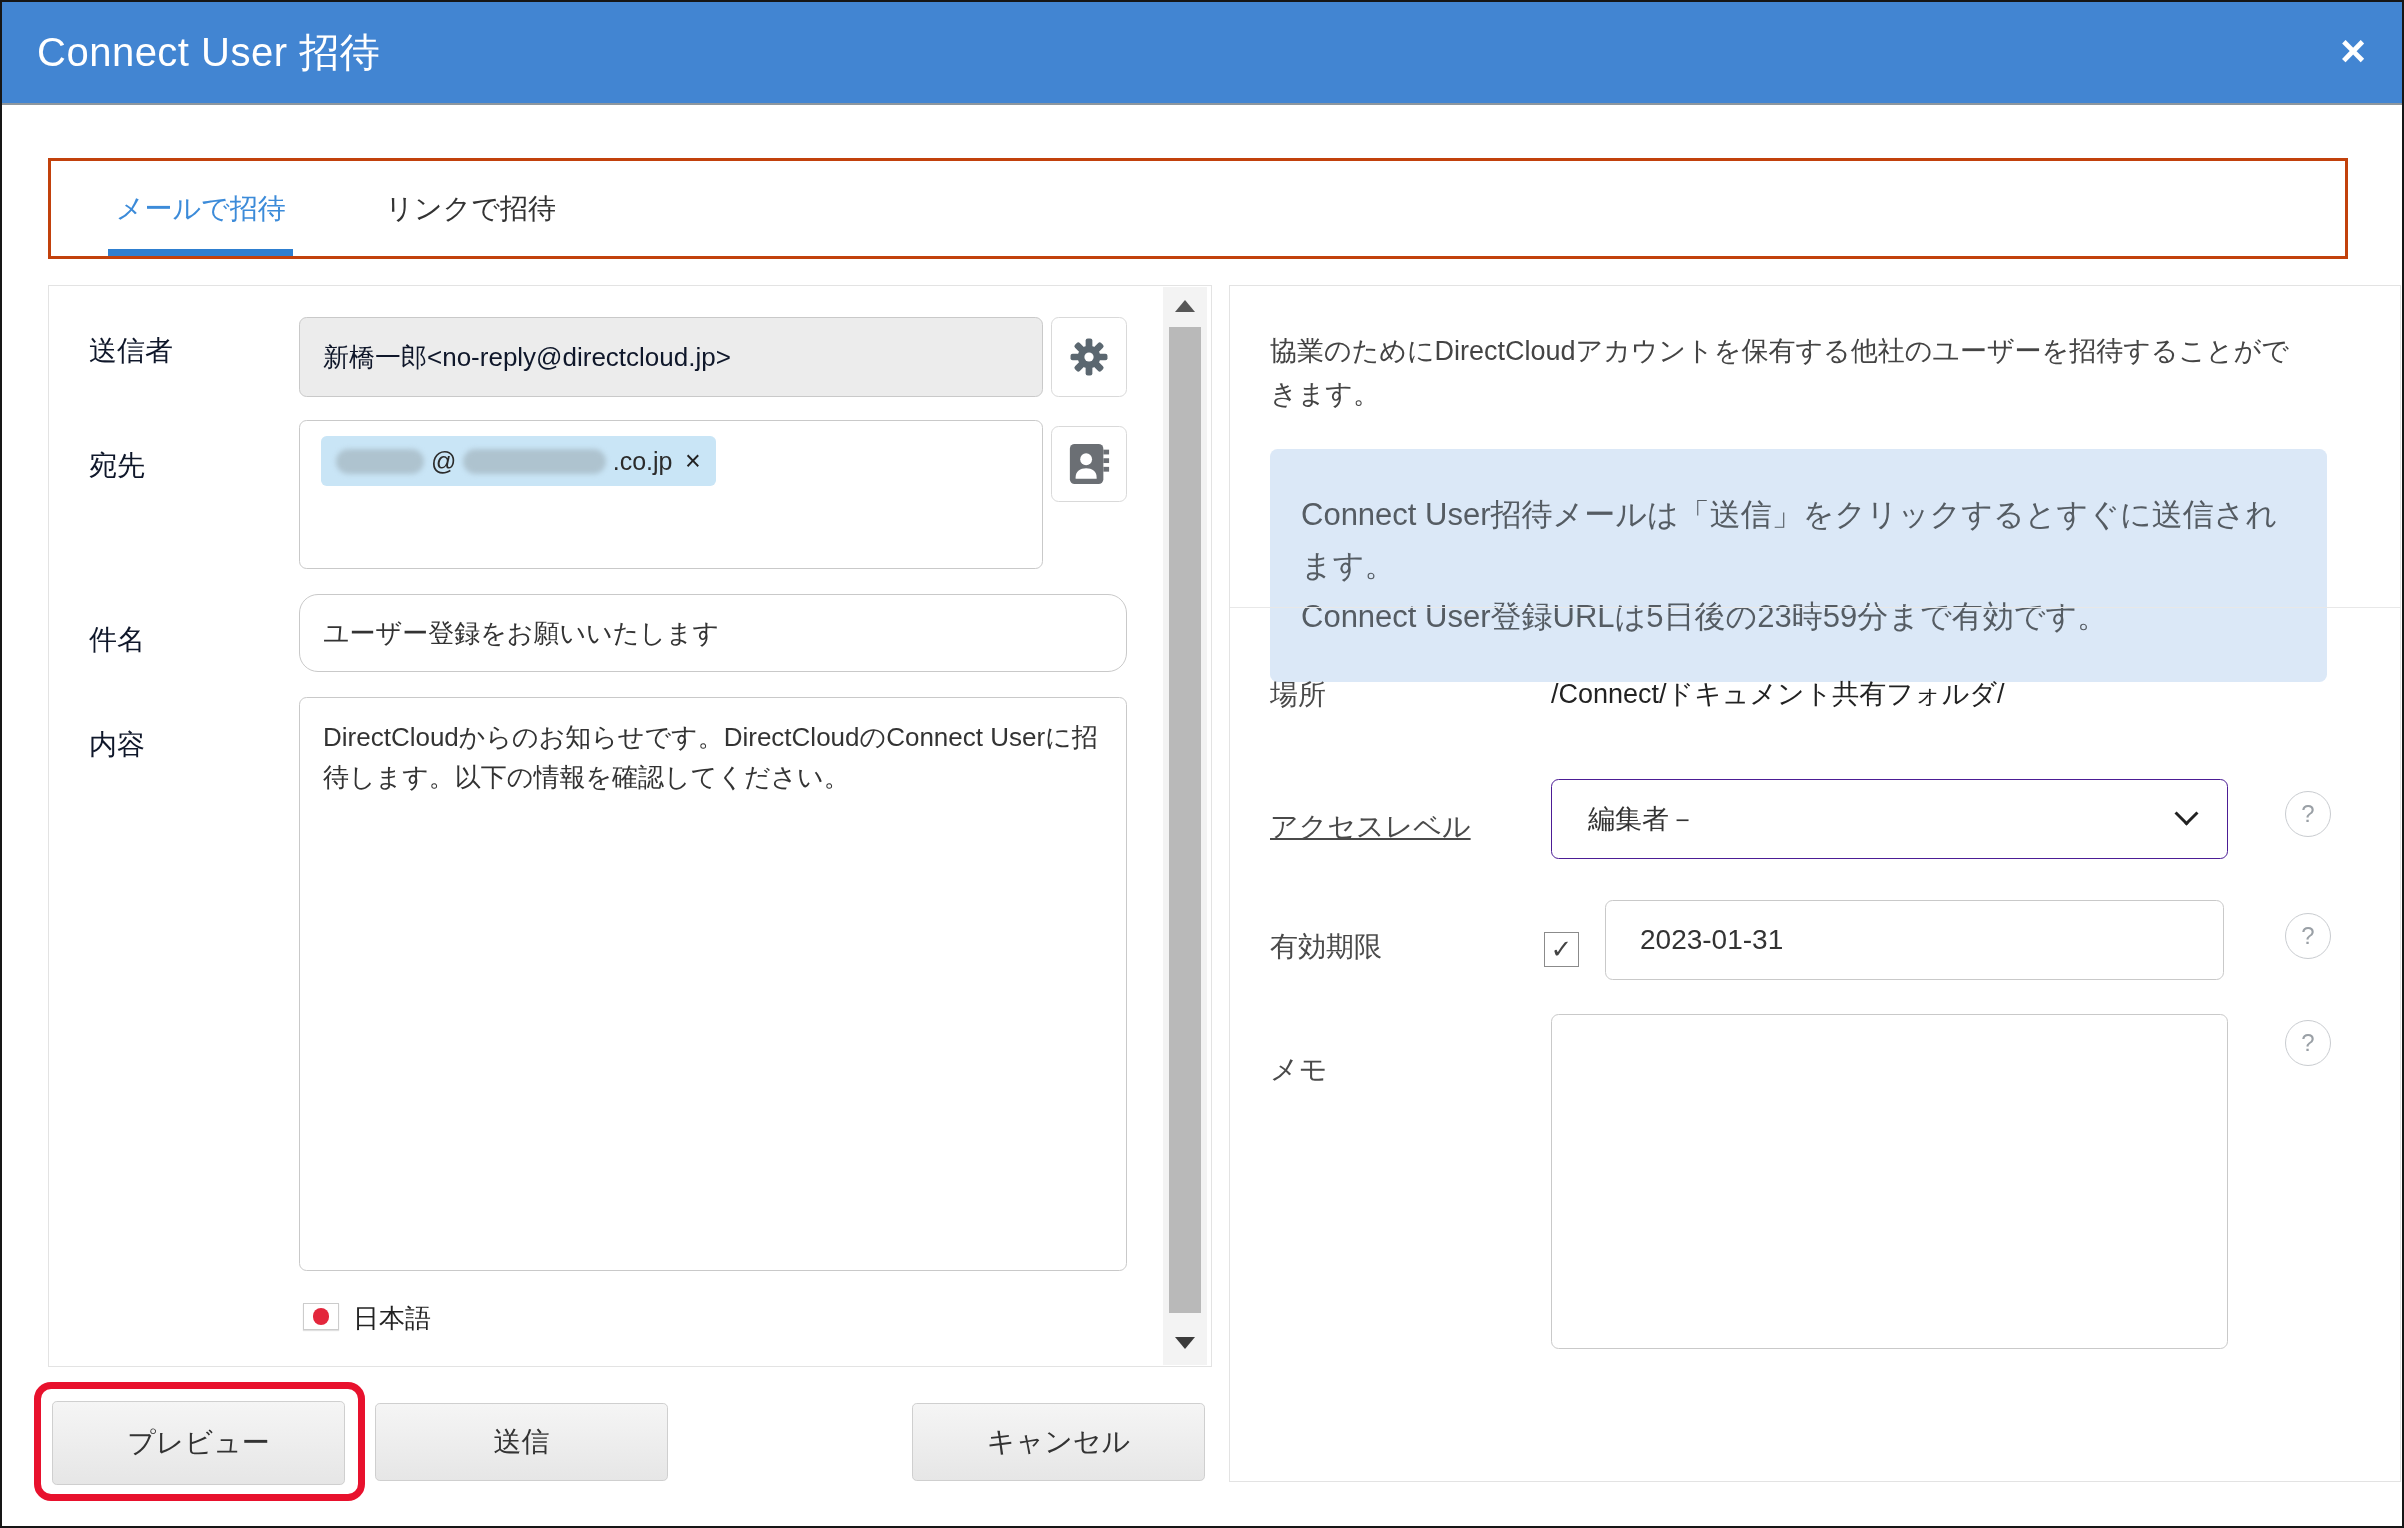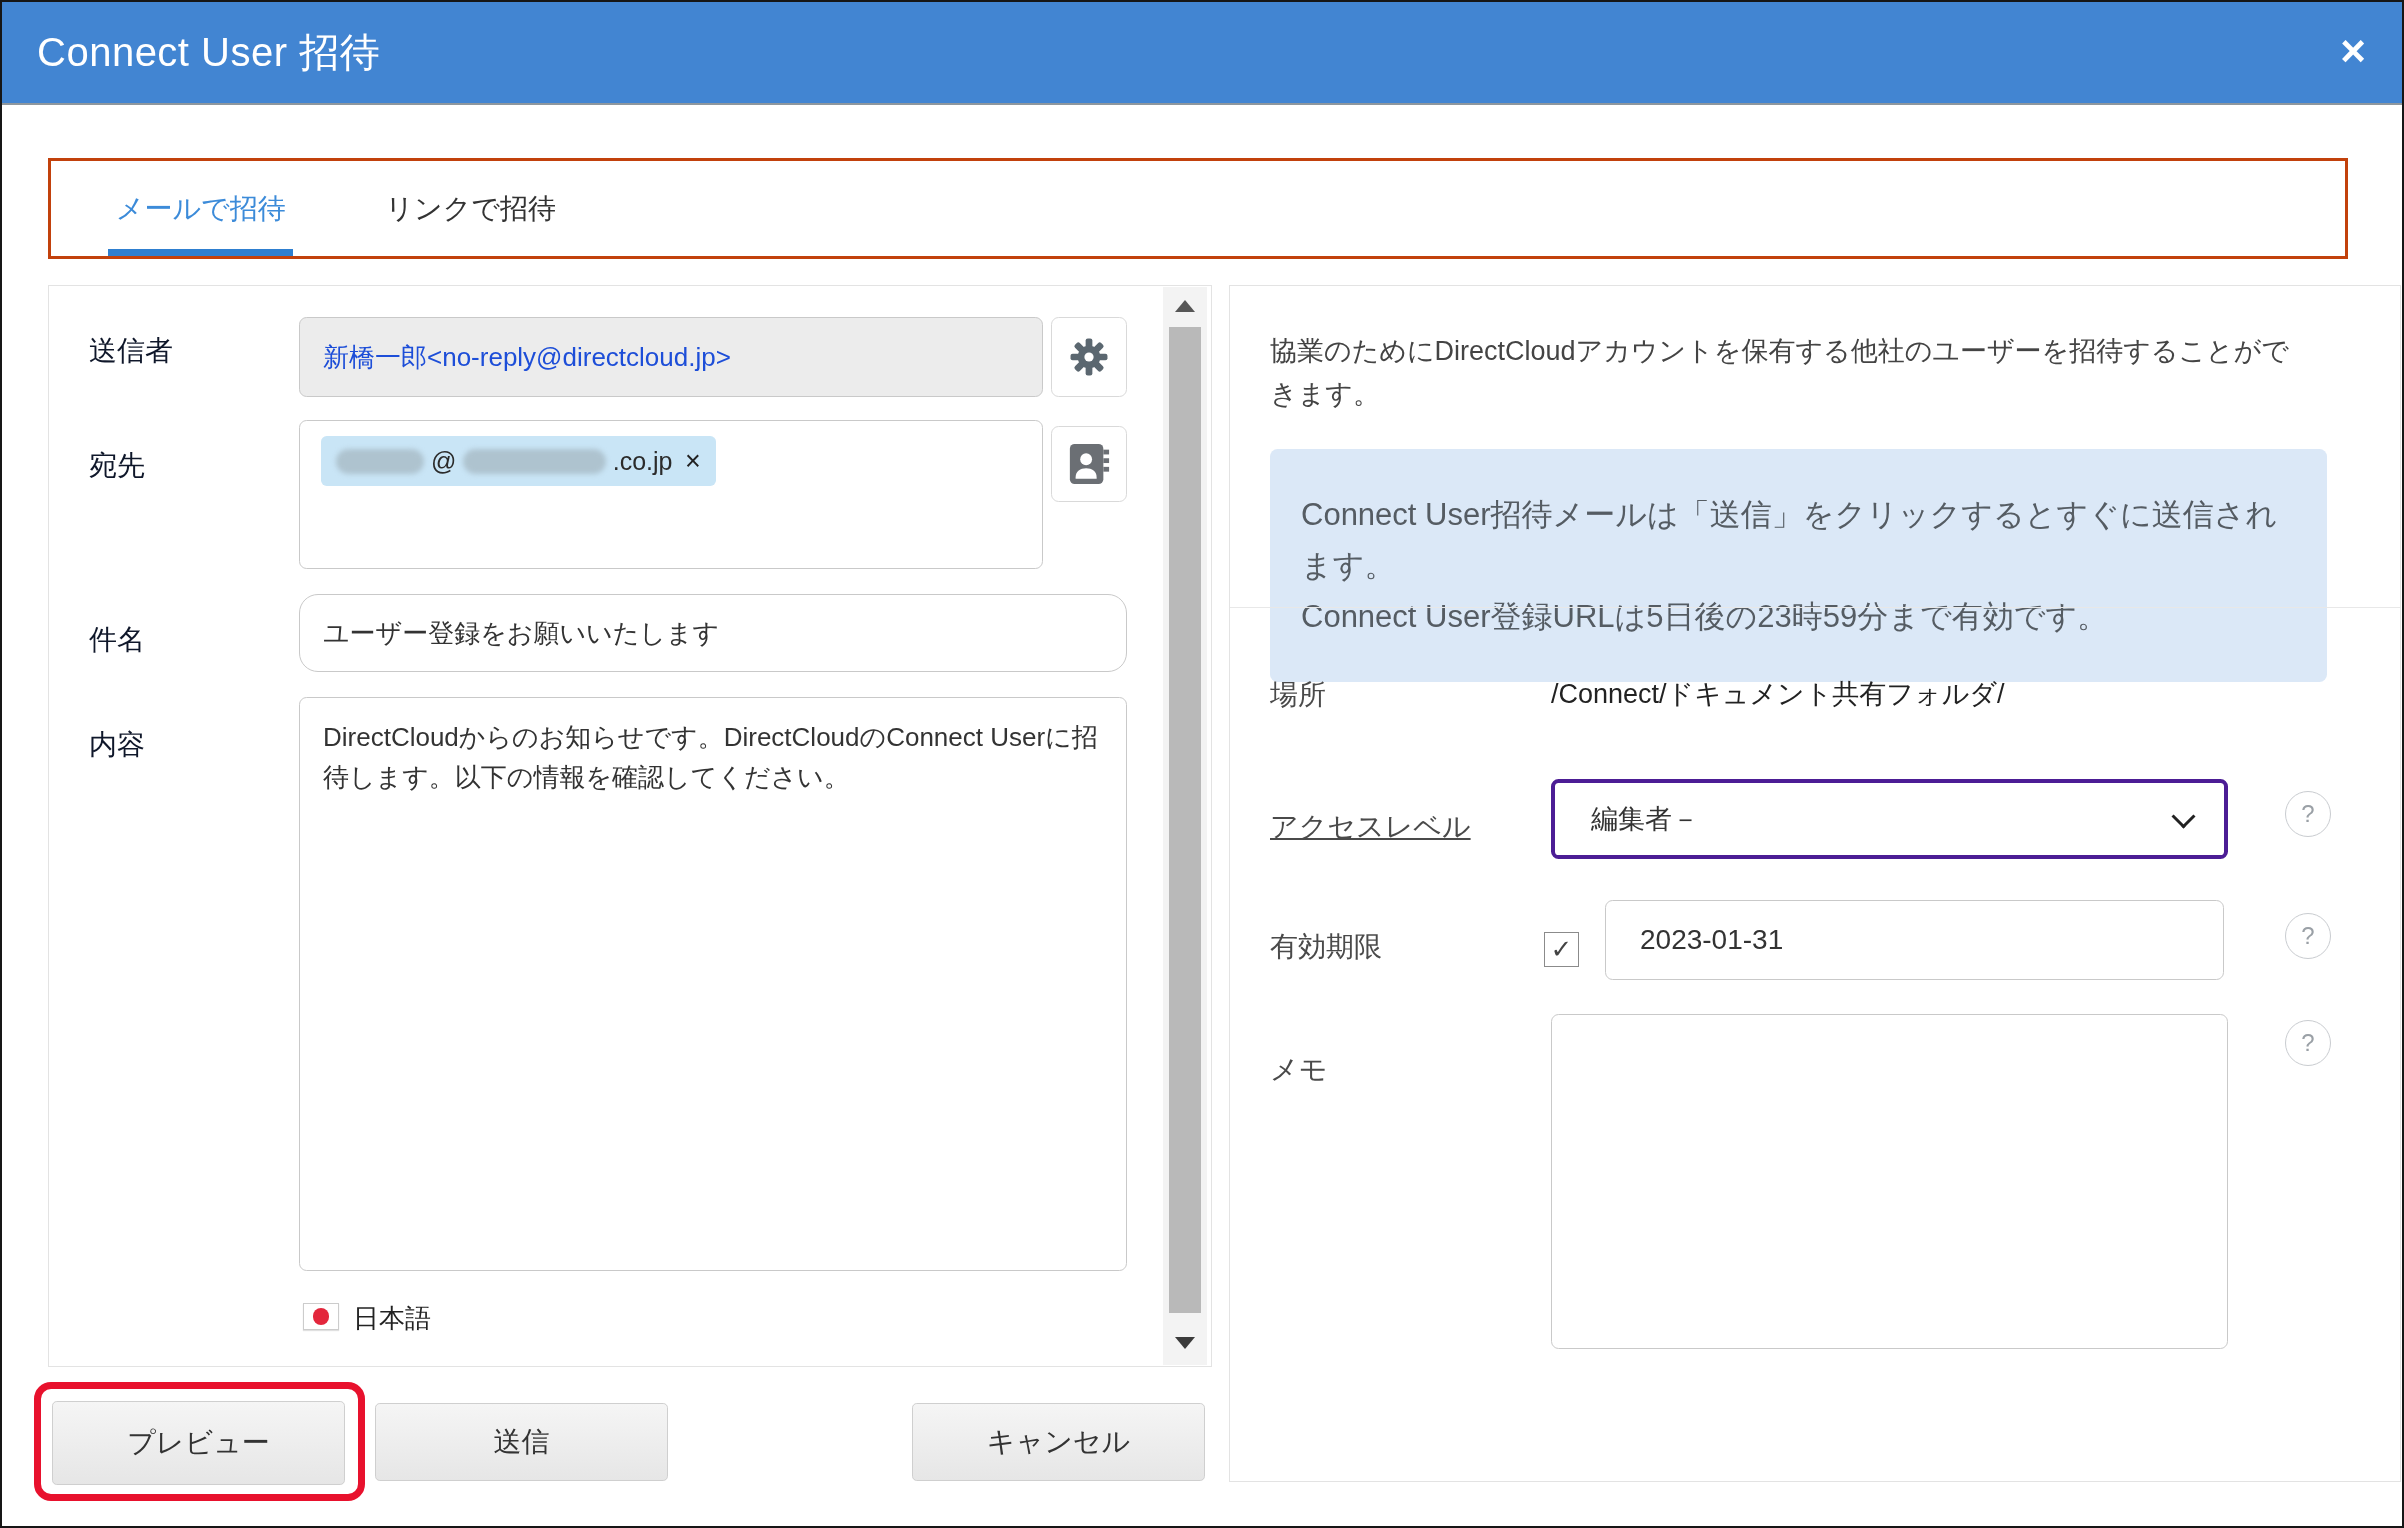--- a/index.html
+++ b/index.html
@@ -39,21 +39,21 @@
   .panel-right {
     position:absolute; left:1227px; top:283px; width:1172px; height:1197px;
     background:#ffffff; border:1px solid #e3e3e3;
   }
   .flabel { position:absolute; font-size:28px; color:#0f172a; }
   .inp {
     position:absolute; border:1px solid #c9c9c9; border-radius:7.6px; background:#ffffff;
     font-family:"Liberation Sans","DejaVu Sans",sans-serif;
     font-size:26px; color:#333333; padding:0 23px; outline:none;
   }
-  .inp:disabled, .inp.gray { background:#ececec; color:#1d4ed8; }
+  .inp:disabled, .inp.gray { background:#ececec; color:#0f172a; }
   textarea.inp { padding:19px 23px; resize:none; line-height:1.55; }
   .sqbtn {
     position:absolute; width:76px; border:1px solid #d9d9d9; border-radius:7.6px;
     background:#ffffff; display:flex; align-items:center; justify-content:center; cursor:pointer;
   }
   
   .chipbox { position:absolute; border:1px solid #c9c9c9; border-radius:7.6px; background:#fff; }
   .chip {
     display:inline-flex; align-items:center; gap:6.7px;
     margin:15.3px 0 0 21px; height:50px; padding:0 15.3px;
@@ -86,21 +86,21 @@
   .notice {
     position:absolute; left:40px; top:163px; width:1057px;
     background:#dbe8f7; border-radius:7.6px; padding:40px 31px;
     font-size:31px; color:#555c63; line-height:1.65;
   }
   .rdivider { position:absolute; left:0; top:321px; width:100%; height:1px; background:#e8e8e8; }
   .rlabel { position:absolute; left:40px; font-size:28px; color:#4a4a4a; }
   .rvalue { position:absolute; left:321px; font-size:27px; color:#222222; }
   .selectbox {
     position:absolute; left:321px; width:677px; height:80px; background:#fff;
-    border:4px solid #4c1d95; border-radius:7.6px; display:flex; align-items:center; cursor:pointer;
+    border:1px solid #4c1d95; border-radius:7.6px; display:flex; align-items:center; cursor:pointer;
   }
   .selectbox .val { margin-left:36px; font-size:27px; color:#333; }
   .chev {
     position:absolute; right:32.5px; top:25px; width:17px; height:17px;
     border-right:3.8px solid #222; border-bottom:3.8px solid #222; transform:rotate(45deg);
   }
   .helpc {
     position:absolute; left:1055px; width:46px; height:46px; border-radius:50%;
     border:1.9px solid #c9ccd0; color:#9aa0a6; font-size:24px;
     display:flex; align-items:center; justify-content:center;

